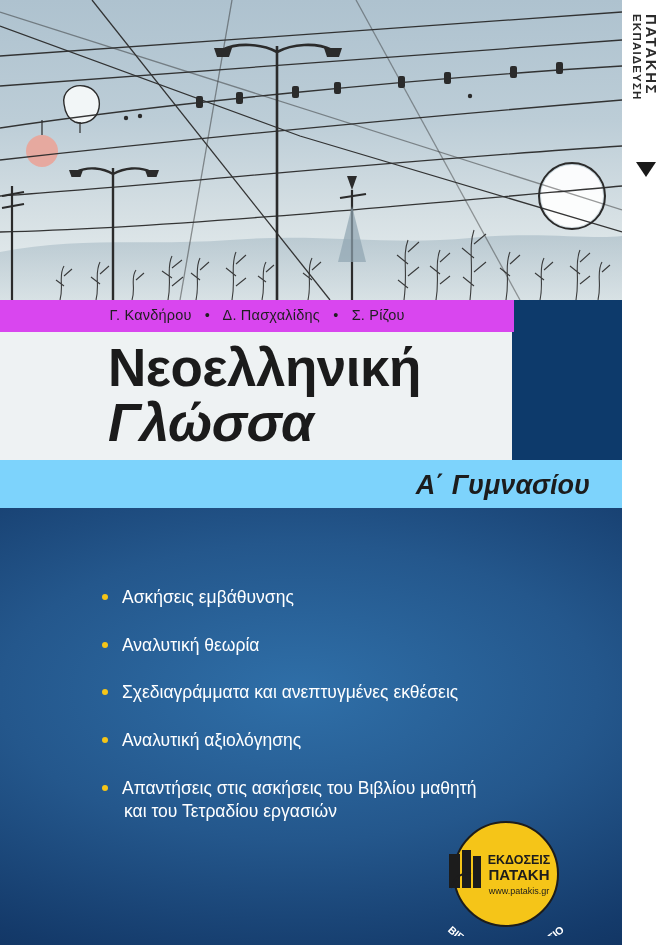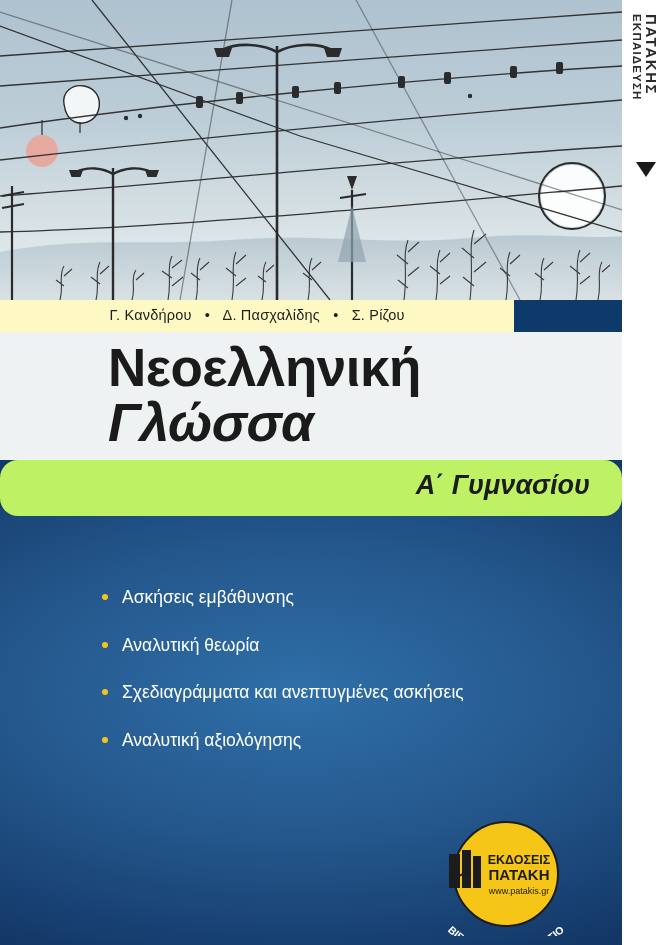--- a/index.html
+++ b/index.html
@@ -81,21 +81,21 @@
   }
   .art svg { display: block; }
 
   
   .authors-band {
     position: absolute;
     left: 0;
     top: 300px;
     width: 514px;
     height: 32px;
-    background: #fef9c3;
+    background: #d946ef;
     z-index: 20;
   }
   .authors-band .authors {
     position: absolute;
     left: 0;
     right: 0;
     top: 7px;
     text-align: center;
     font-size: 14.5px;
     color: #1f1f1f;
@@ -106,21 +106,21 @@
     display: inline-block;
     margin: 0 9px;
     color: #1f1f1f;
   }
 
   
   .title-block {
     position: absolute;
     left: 0;
     top: 332px;
-    width: 622px;
+    width: 512px;
     height: 128px;
     background: #eef2f3;
     z-index: 15;
   }
   .title-line {
     position: absolute;
     left: 108px;
     color: #1b1b1b;
     font-family: "Liberation Sans", sans-serif;
     font-weight: bold;
@@ -130,24 +130,23 @@
   }
   .title-line.l1 { top: 9px; }
   .title-line.l2 { top: 64px; font-style: italic; }
 
   
   .grade-band {
     position: absolute;
     left: 0;
     top: 460px;
     width: 622px;
-    height: 56px;
-    background: #bef264;
+    height: 48px;
+    background: #7dd3fc;
     z-index: 20;
-    border-radius: 18px;
   }
   .grade-band .grade {
     position: absolute;
     right: 32px;
     top: 10px;
     font-size: 27px;
     color: #1c1c1c;
     font-family: "Liberation Sans", sans-serif;
     font-style: italic;
     font-weight: bold;
@@ -340,24 +339,28 @@
 
   <div class="body-panel">
     <div class="bullets">
       <div class="bullet">
         <span>Ασκήσεις εμβάθυνσης</span>
       </div>
       <div class="bullet">
         <span>Αναλυτική θεωρία</span>
       </div>
       <div class="bullet">
-        <span>Σχεδιαγράμματα και ανεπτυγμένες ασκήσεις</span>
+        <span>Σχεδιαγράμματα και ανεπτυγμένες εκθέσεις</span>
       </div>
       <div class="bullet">
         <span>Αναλυτική αξιολόγησης</span>
+      </div>
+      <div class="bullet">
+        <span>Απαντήσεις στις ασκήσεις του Βιβλίου μαθητή</span>
+        <span class="second-line">και του Τετραδίου εργασιών</span>
       </div>
     </div>
   </div>
 
   <div class="seal">
     <svg width="190" height="120" viewBox="0 0 190 120" xmlns="http://www.w3.org/2000/svg">
       <defs>
         <path id="arcpath" d="M14,70 A82,82 0 0 0 176,70"></path>
       </defs>
       <circle cx="95" cy="58" r="52" fill="#f5c518" stroke="#1c1c1c" stroke-width="2"></circle>

